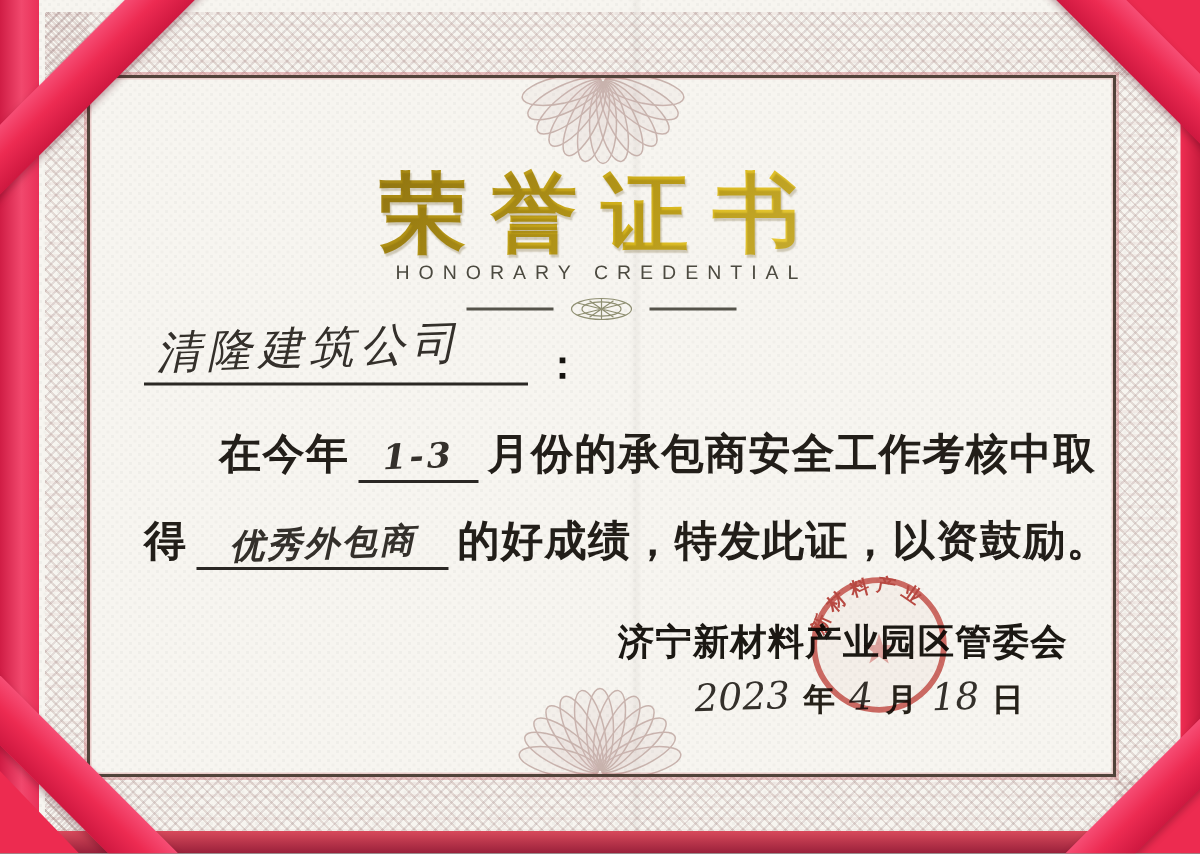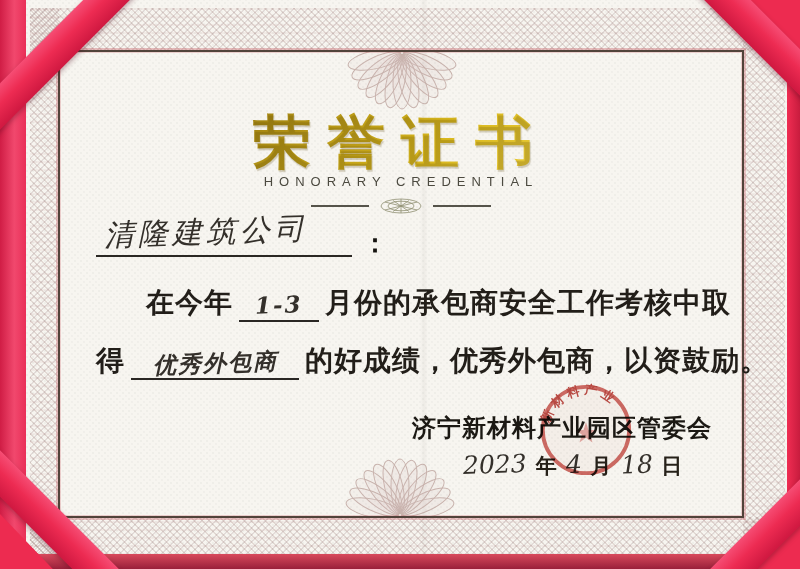--- a/index.html
+++ b/index.html
@@ -203,21 +203,21 @@
     <div class="recipient">
       <span class="name-underline"><span class="hand">清隆建筑公司</span></span>
       <span class="recipient-colon">：</span>
     </div>
 
     <p class="body-line line1">
       <span>在今年</span><span class="blank blank1"><span class="hand">1-3</span></span><span>月份的承包商安全工作考核中取</span>
     </p>
 
     <p class="body-line line2">
-      <span>得</span><span class="blank blank2"><span class="hand">优秀外包商</span></span><span>的好成绩，优秀外包商，以资鼓励。</span>
+      <span>得</span><span class="blank blank2"><span class="hand">优秀外包商</span></span><span>的好成绩，特发此证，以资鼓励。</span>
     </p>
 
     <div class="issuer">济宁新材料产业园区管委会</div>
 
     <div class="date-line">
       <span class="hand">2023</span>
       <span class="date-label">年</span>
       <span class="hand">4</span>
       <span class="date-label">月</span>
       <span class="hand">18</span>

